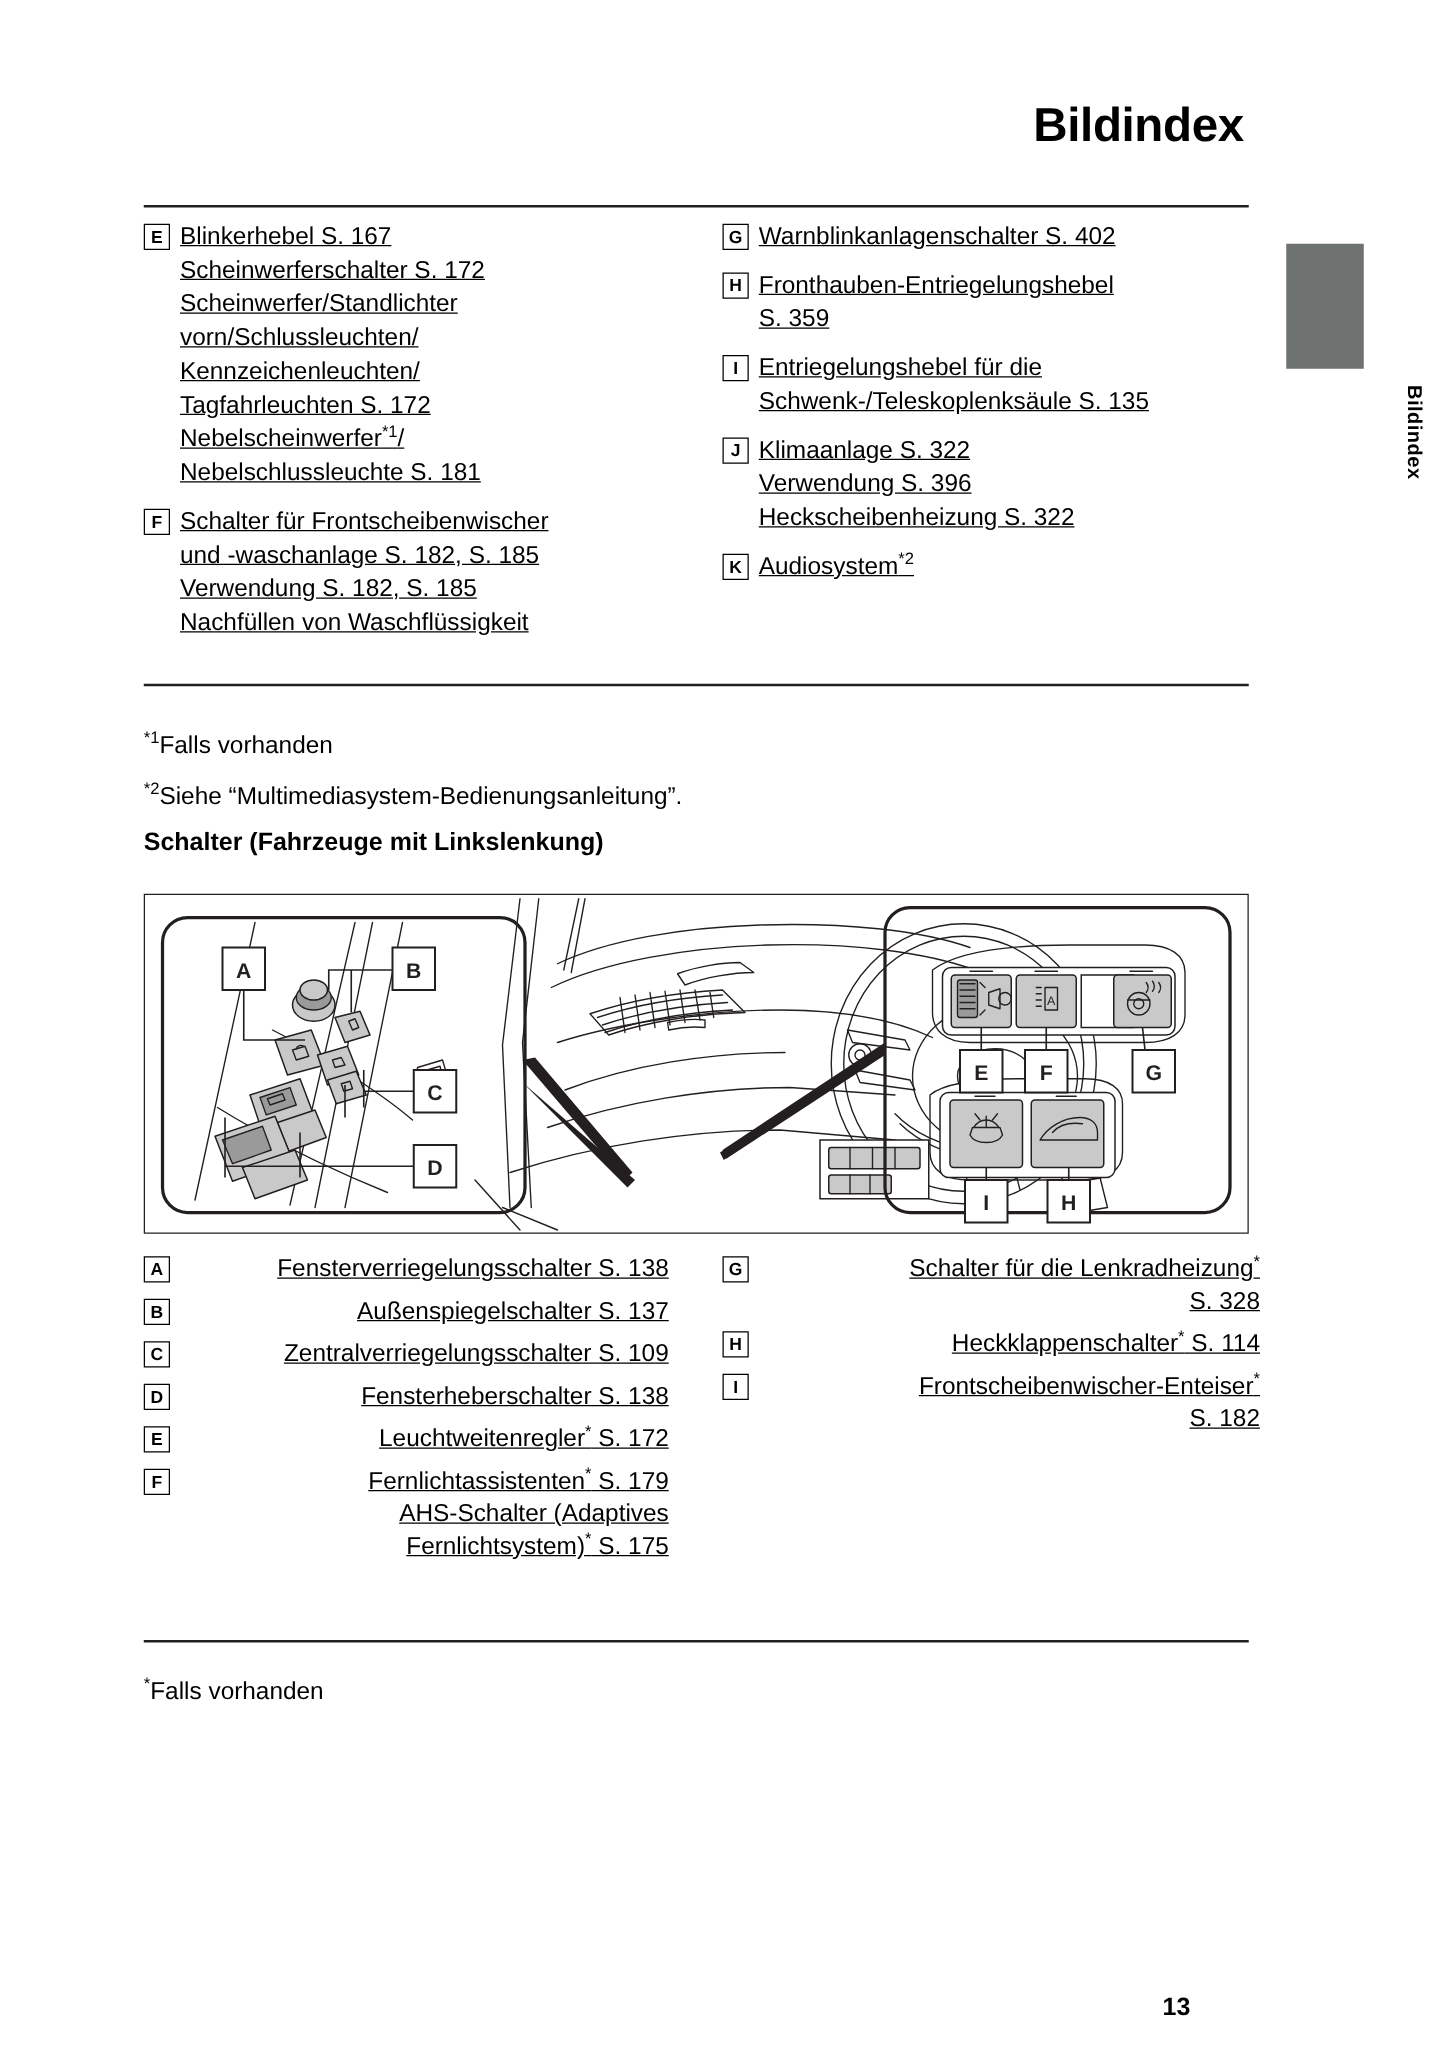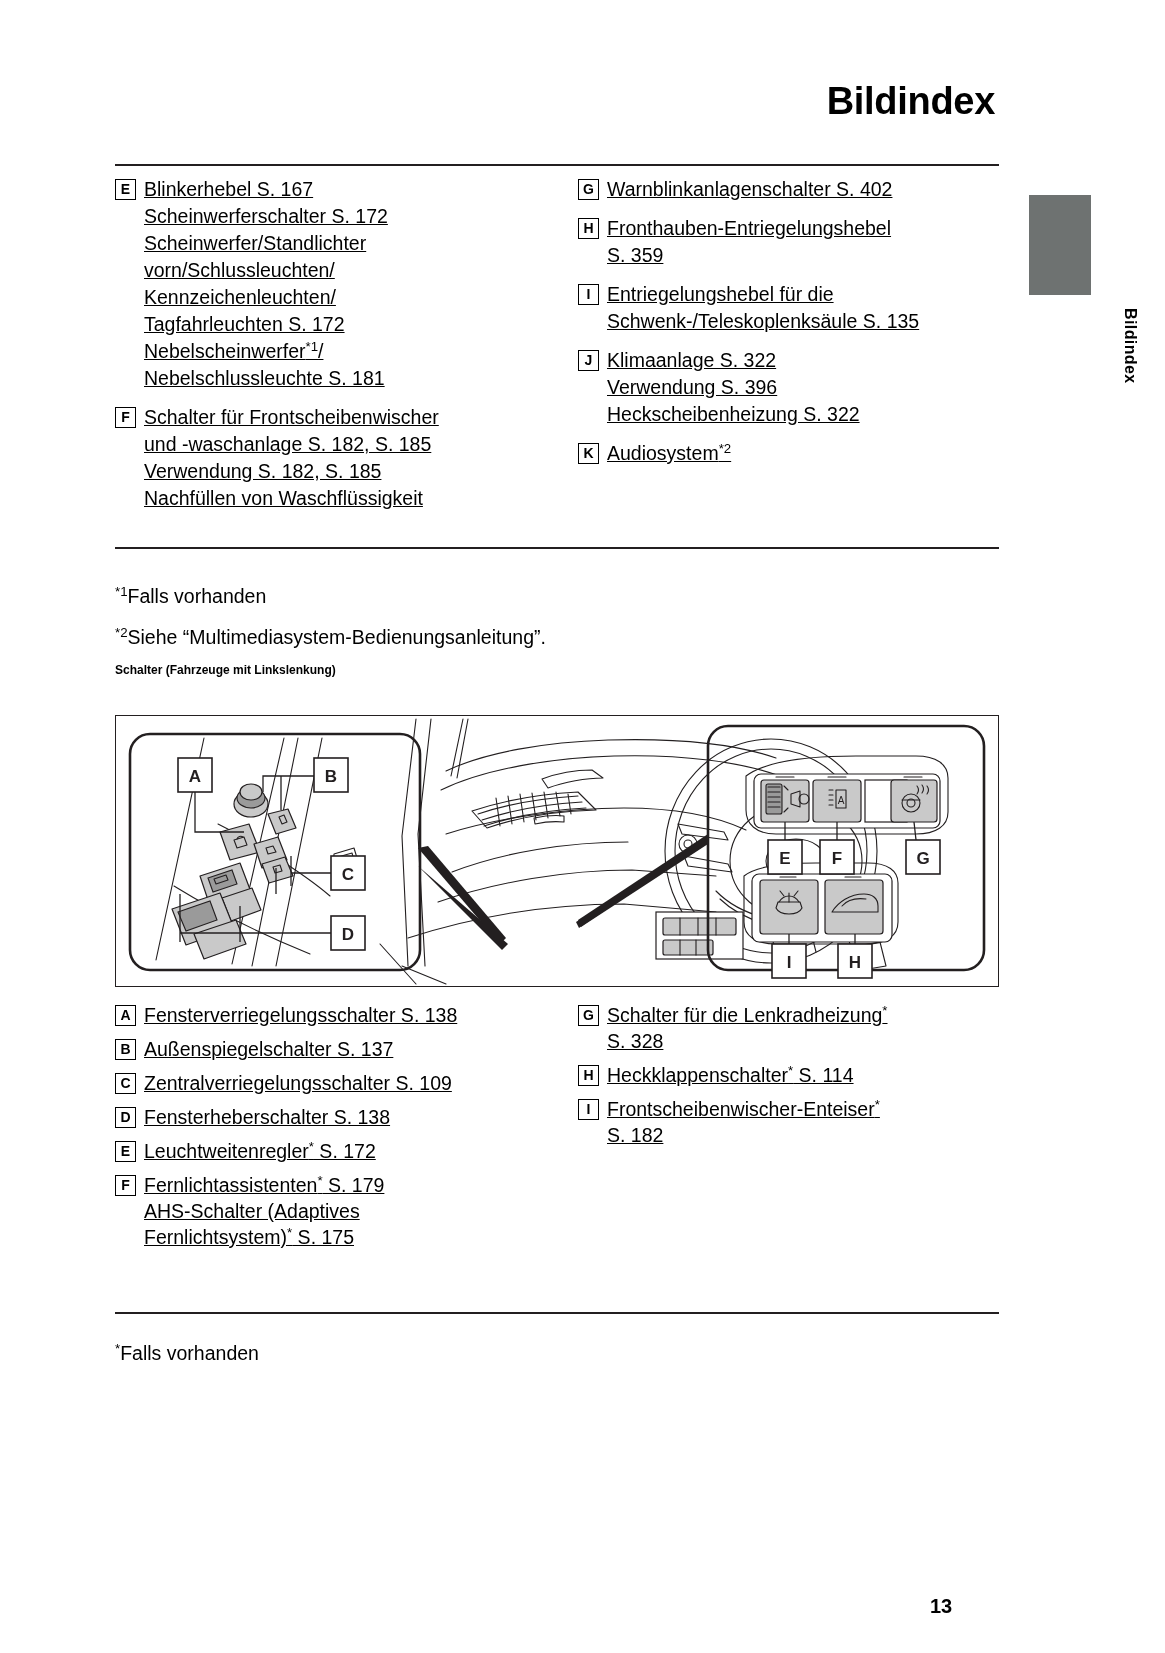--- a/index.html
+++ b/index.html
@@ -119,21 +119,21 @@
     text-align: center;
   }
   .fn-1 { top: 543px; }
   .fn-2 { top: 584px; }
   .fn-bottom { top: 1300px; }
 
   .section-heading {
     position: absolute;
     left: 115px;
     top: 623px;
-    font-size: 12px;
+    font-size: 20px;
     font-weight: bold;
     text-align: right;
   }
 
   
   .figure {
     position: absolute;
     left: 115px;
     top: 675px;
     width: 884px;
@@ -146,21 +146,21 @@
   .figure svg { display: block; }
 
   
   .list-bottom {
     position: absolute;
     left: 115px;
     top: 962px;
     width: 890px;
   }
   .list-bottom .entry { margin-bottom: 8px; }
-  .list-bottom .entry-lines { line-height: 26px; }
+  .list-bottom .entry-lines { line-height: 26px; text-align: right; }
 
   
   .page-number {
     position: absolute;
     left: 930px;
     top: 1555px;
     width: 70px;
     font-size: 20px;
     font-weight: bold;
   }

